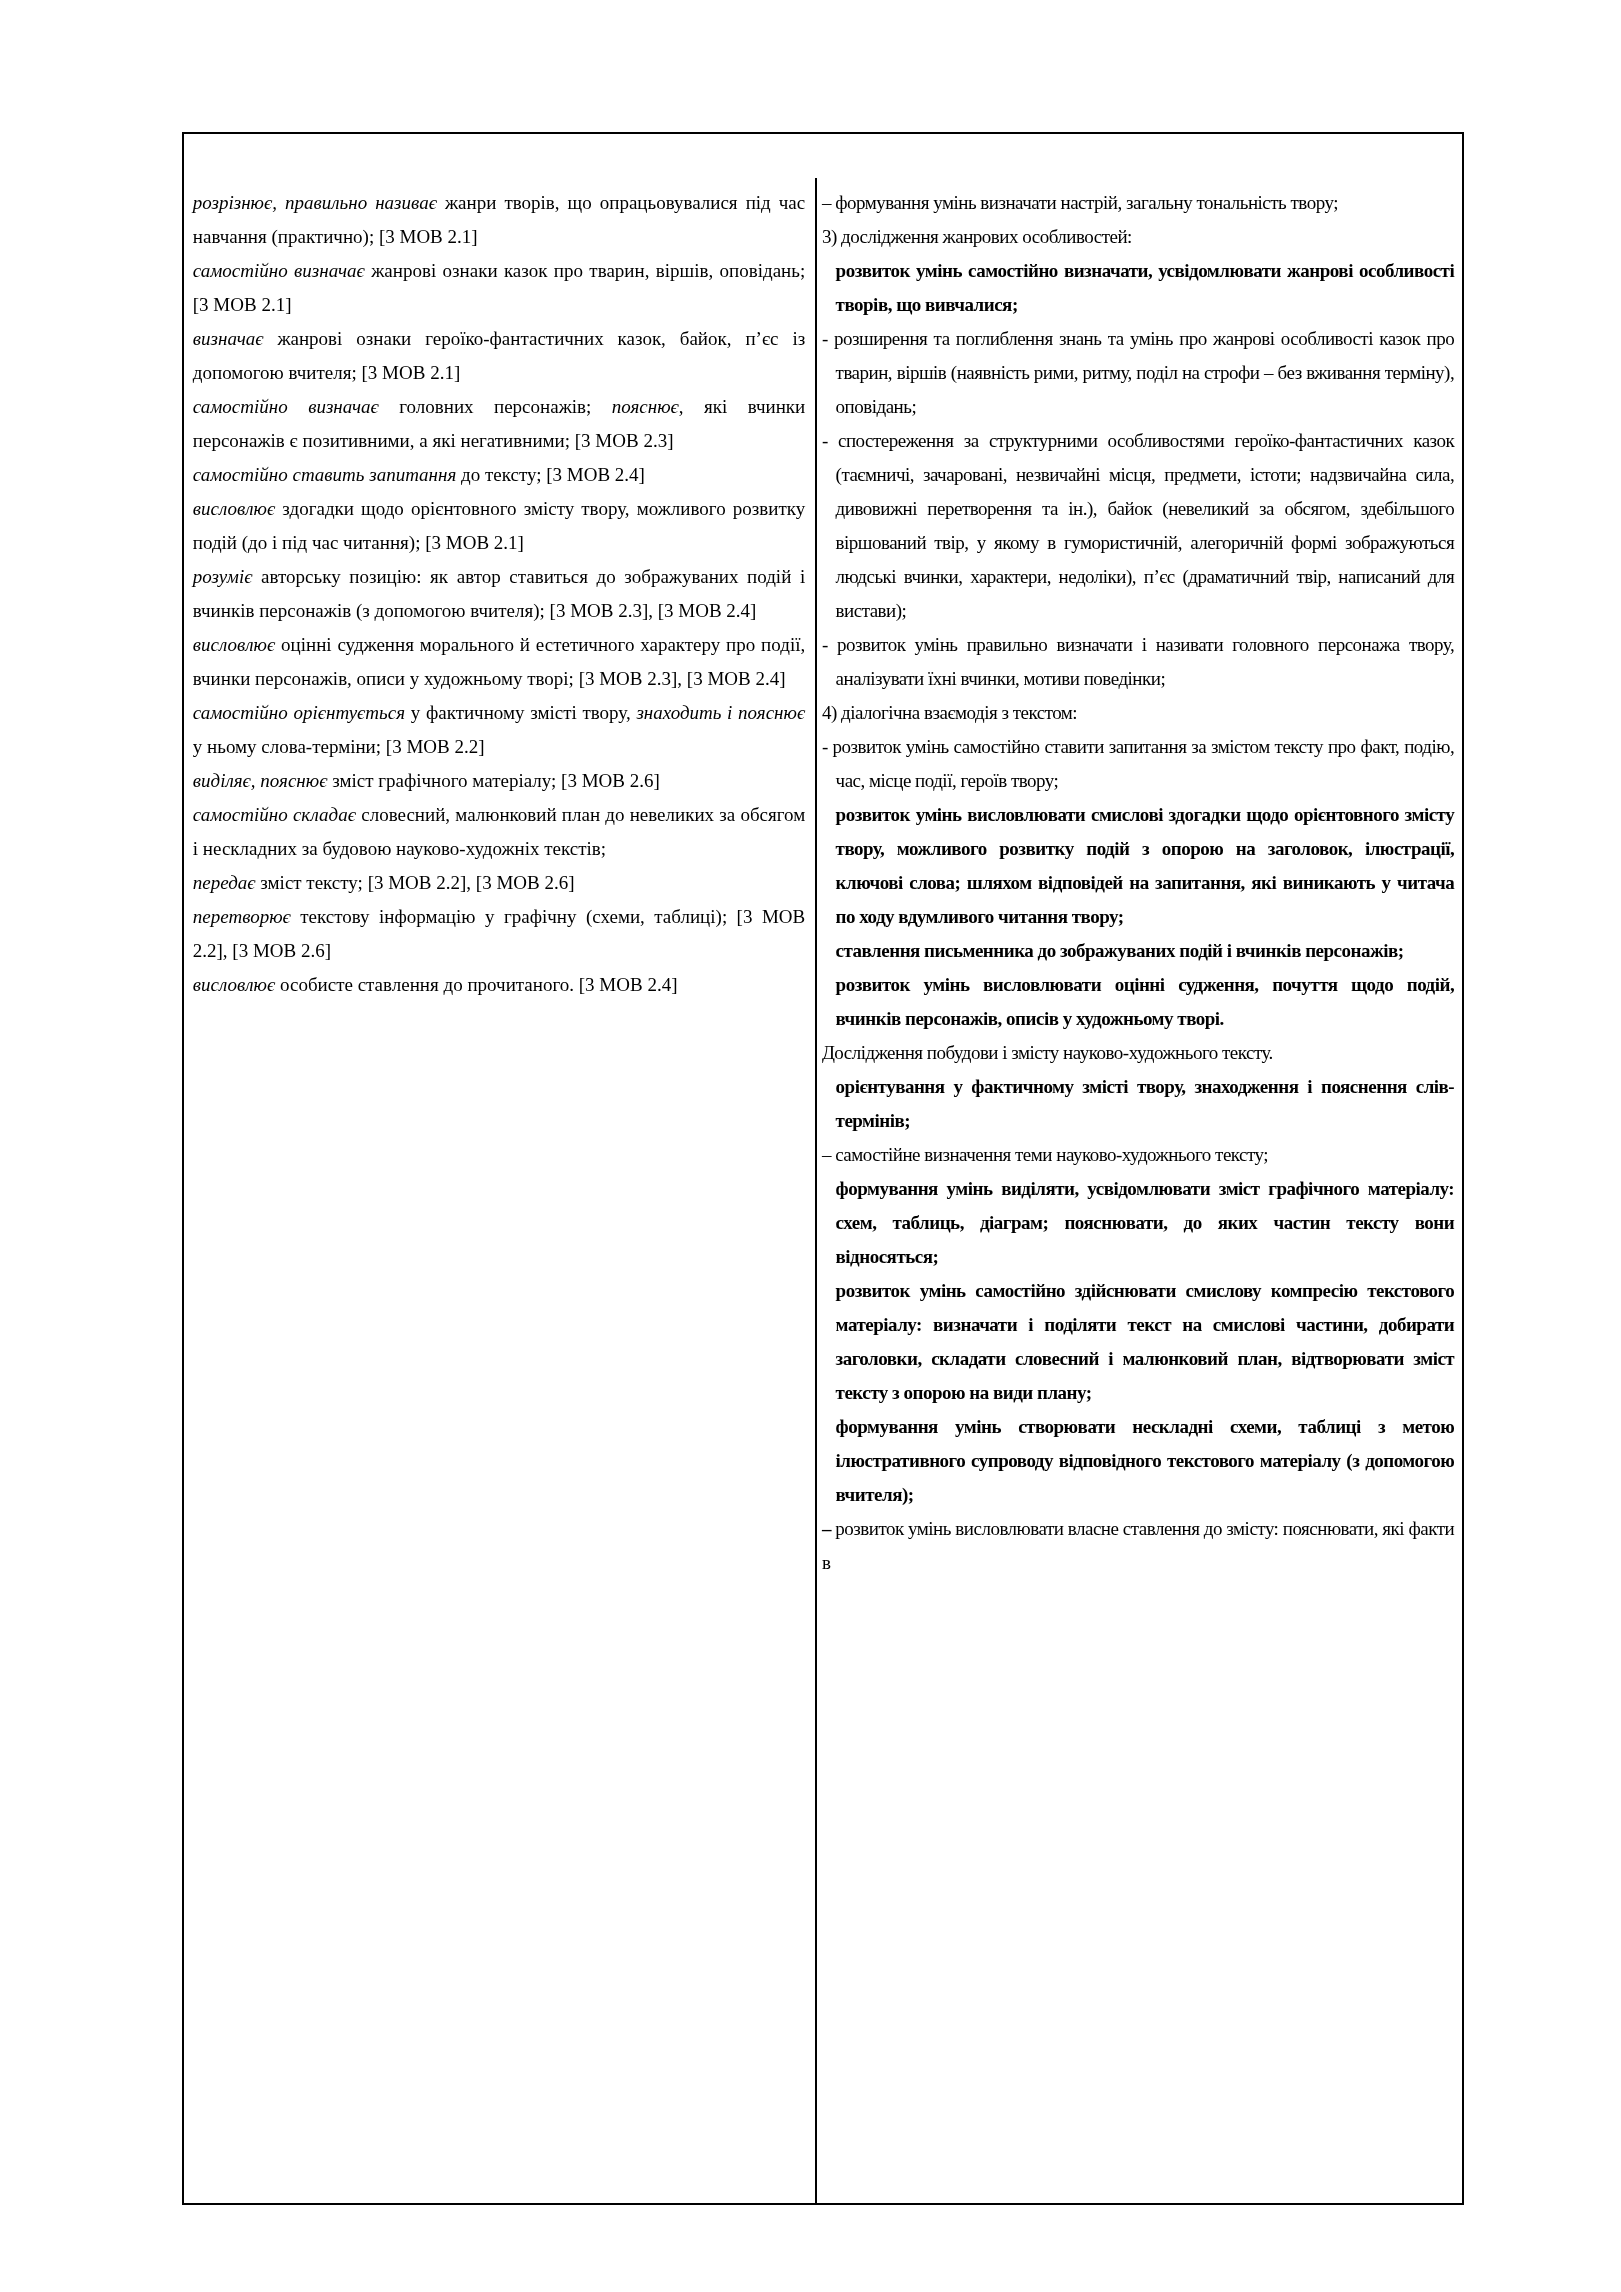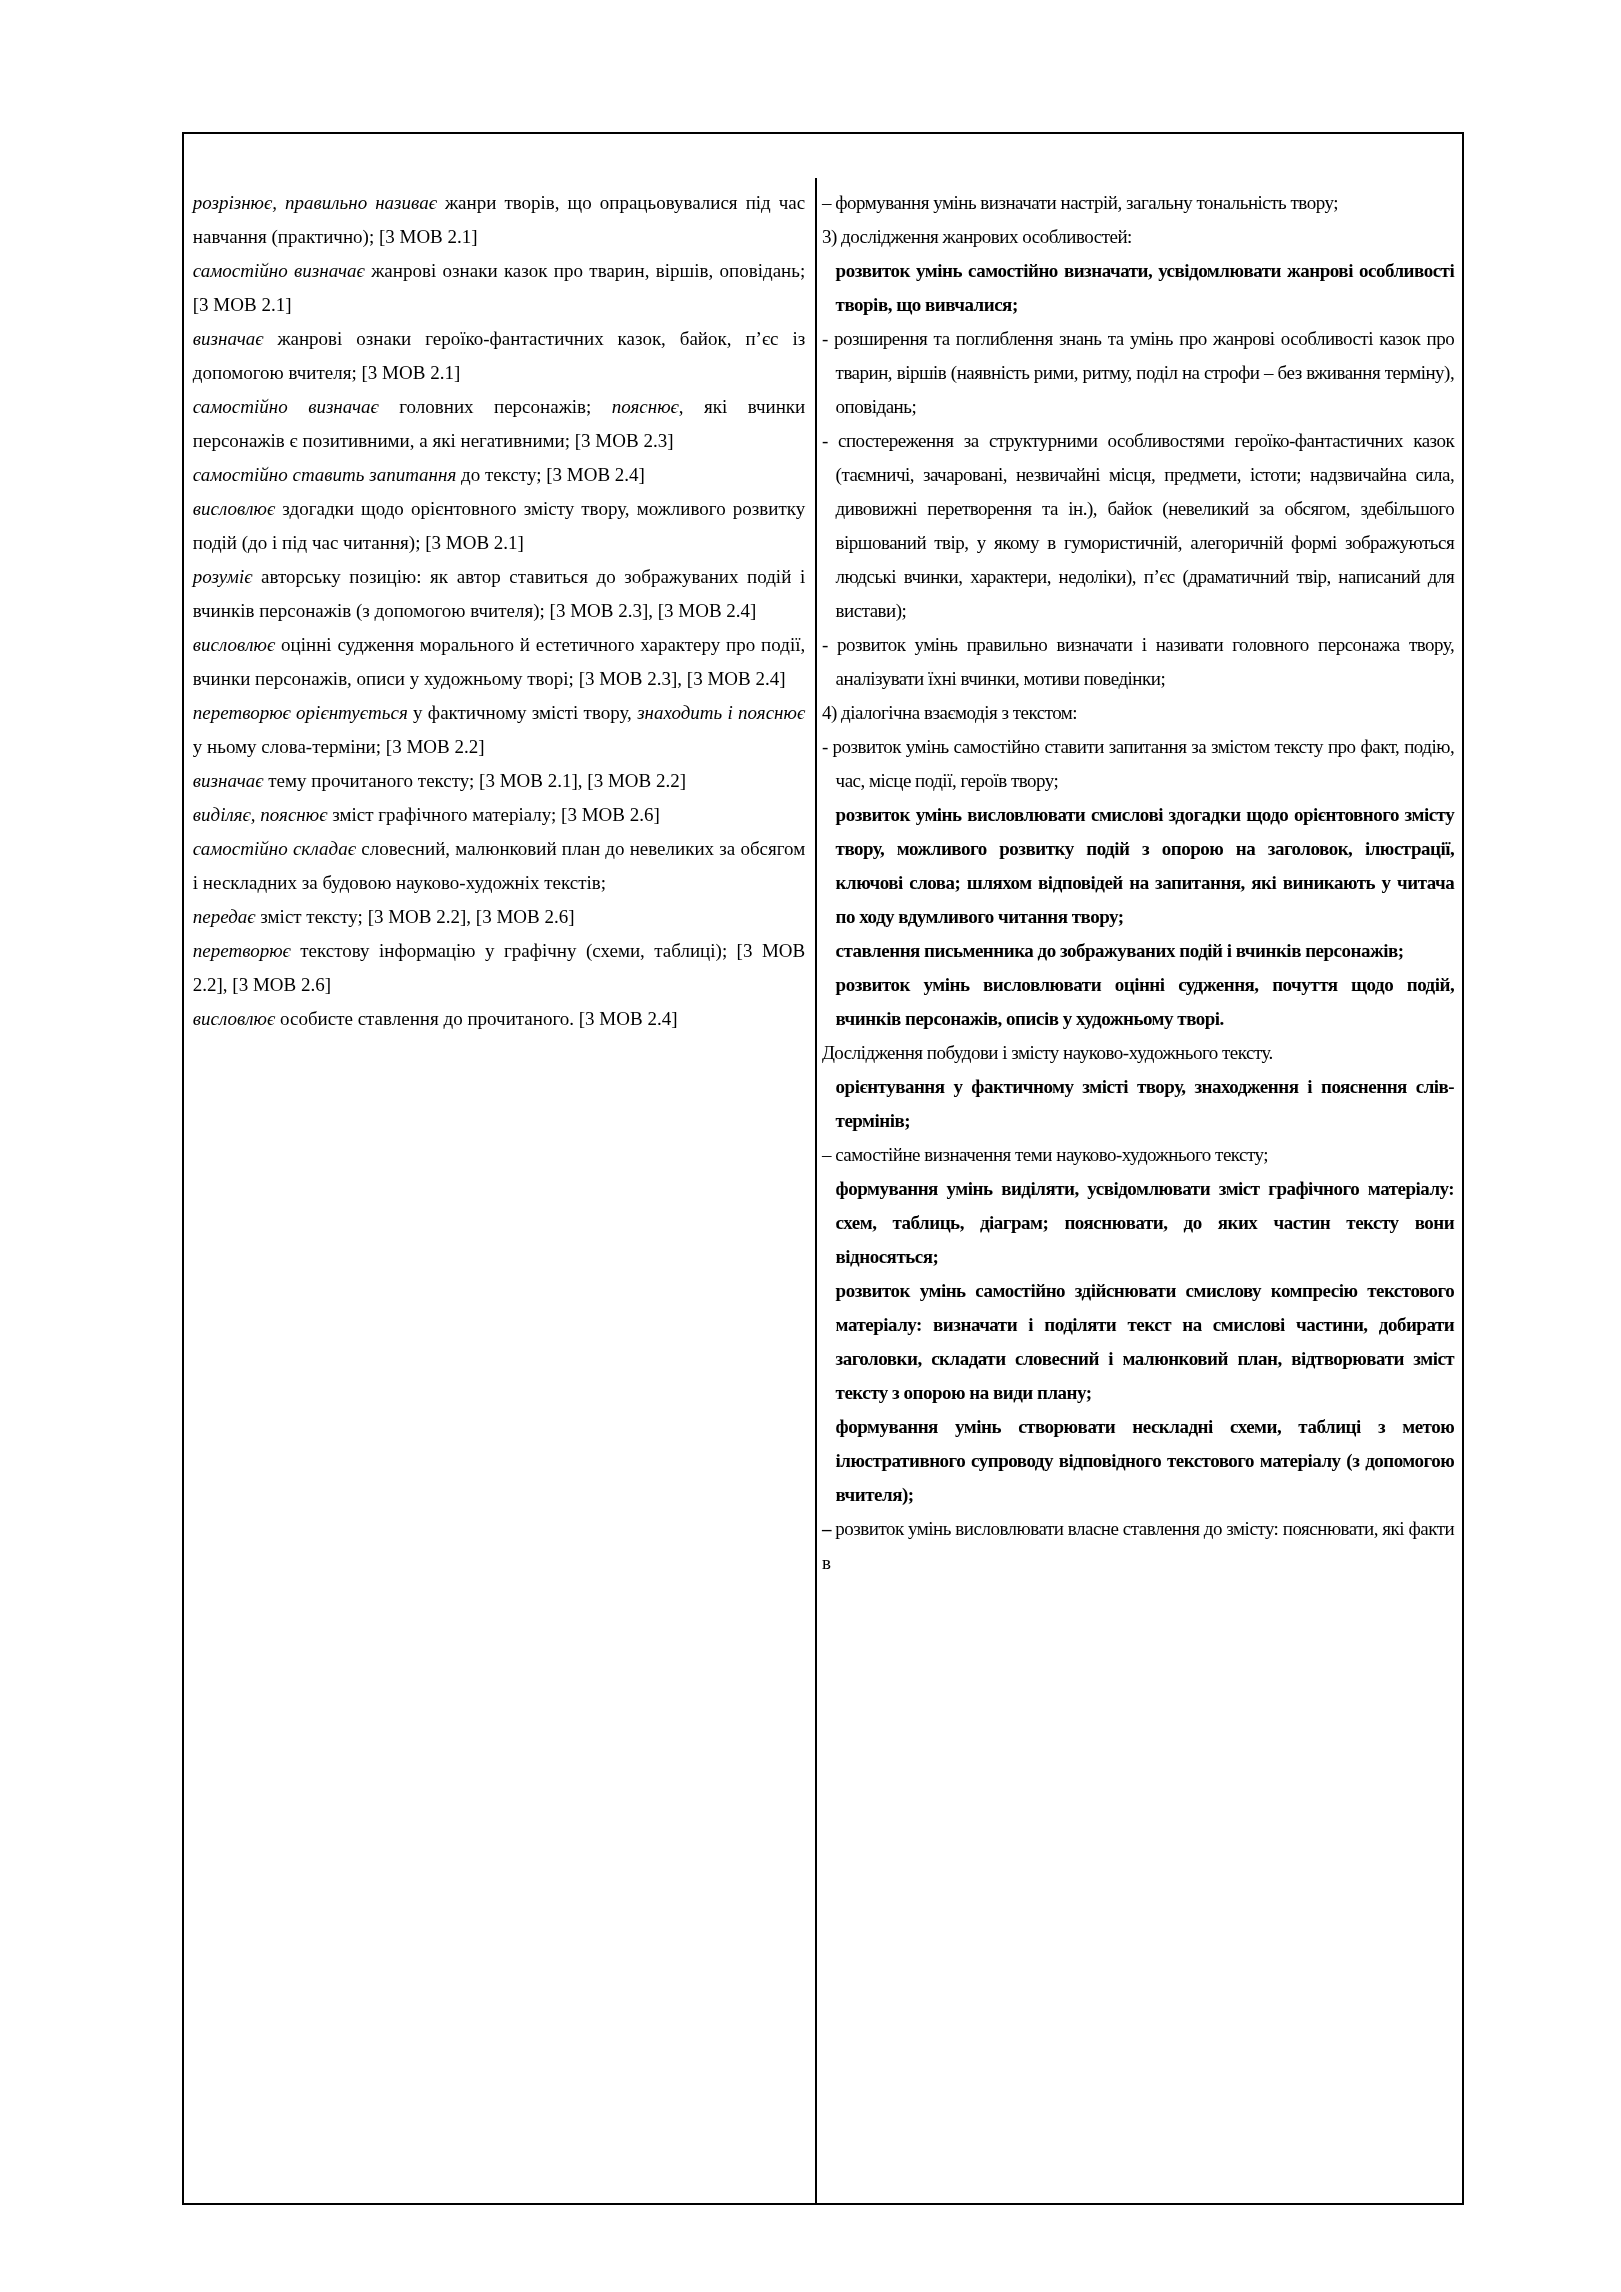--- a/index.html
+++ b/index.html
@@ -71,22 +71,21 @@
 <div class="doc-table">
   <div class="cell cell-left" id="col-left">
       <p class="para flush"><span class="it">розрізнює, правильно називає</span><span> жанри творів, що опрацьовувалися під час навчання (практично); [3 МОВ 2.1]</span></p>
       <p class="para flush"><span class="it">самостійно визначає</span><span> жанрові ознаки казок про тварин, віршів, оповідань; [3 МОВ 2.1]</span></p>
       <p class="para flush"><span class="it">визначає</span><span> жанрові ознаки героїко-фантастичних казок, байок, п’єс із допомогою вчителя; [3 МОВ 2.1]</span></p>
       <p class="para flush"><span class="it">самостійно визначає</span><span> головних персонажів; </span><span class="it">пояснює</span><span>, які вчинки персонажів є позитивними, а які негативними; [3 МОВ 2.3]</span></p>
       <p class="para flush"><span class="it">самостійно ставить запитання</span><span> до тексту; [3 МОВ 2.4]</span></p>
       <p class="para flush"><span class="it">висловлює</span><span> здогадки щодо орієнтовного змісту твору, можливого розвитку подій (до і під час читання); [3 МОВ 2.1]</span></p>
       <p class="para flush"><span class="it">розуміє</span><span> авторську позицію: як автор ставиться до зображуваних подій і вчинків персонажів (з допомогою вчителя); [3 МОВ 2.3], [3 МОВ 2.4]</span></p>
       <p class="para flush"><span class="it">висловлює</span><span> оцінні судження морального й естетичного характеру про події, вчинки персонажів, описи у художньому творі; [3 МОВ 2.3], [3 МОВ 2.4]</span></p>
-      <p class="para flush"><span class="it">перетворює орієнтується</span><span> у фактичному змісті твору, </span><span class="it">знаходить і пояснює</span><span> у ньому слова-терміни; [3 МОВ 2.2]</span></p>
-      <p class="para flush"><span class="it">визначає</span><span> тему прочитаного тексту; [3 МОВ 2.1], [3 МОВ 2.2]</span></p>
+      <p class="para flush"><span class="it">самостійно орієнтується</span><span> у фактичному змісті твору, </span><span class="it">знаходить і пояснює</span><span> у ньому слова-терміни; [3 МОВ 2.2]</span></p>
       <p class="para flush"><span class="it">виділяє, пояснює</span><span> зміст графічного матеріалу; [3 МОВ 2.6]</span></p>
       <p class="para flush"><span class="it">самостійно складає</span><span> словесний, малюнковий план до невеликих за обсягом і нескладних за будовою науково-художніх текстів;</span></p>
       <p class="para flush"><span class="it">передає</span><span> зміст тексту; [3 МОВ 2.2], [3 МОВ 2.6]</span></p>
       <p class="para flush"><span class="it">перетворює</span><span> текстову інформацію у графічну (схеми, таблиці); [3 МОВ 2.2], [3 МОВ 2.6]</span></p>
       <p class="para flush"><span class="it">висловлює</span><span> особисте ставлення до прочитаного. [3 МОВ 2.4]</span></p>
     </div>
   <div class="cell cell-right" id="col-right">
       <p class="para flush"><span>– формування умінь визначати настрій, загальну тональність твору;</span></p>
       <p class="para flush"><span>3) дослідження жанрових особливостей:</span></p>
       <p class="para indent"><span>розвиток умінь самостійно визначати, усвідомлювати жанрові особливості творів, що вивчалися;</span></p>

